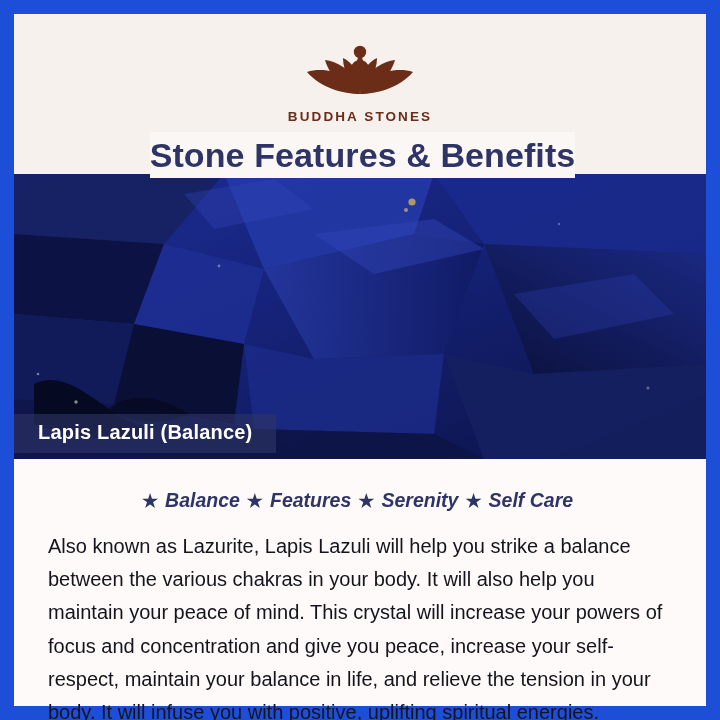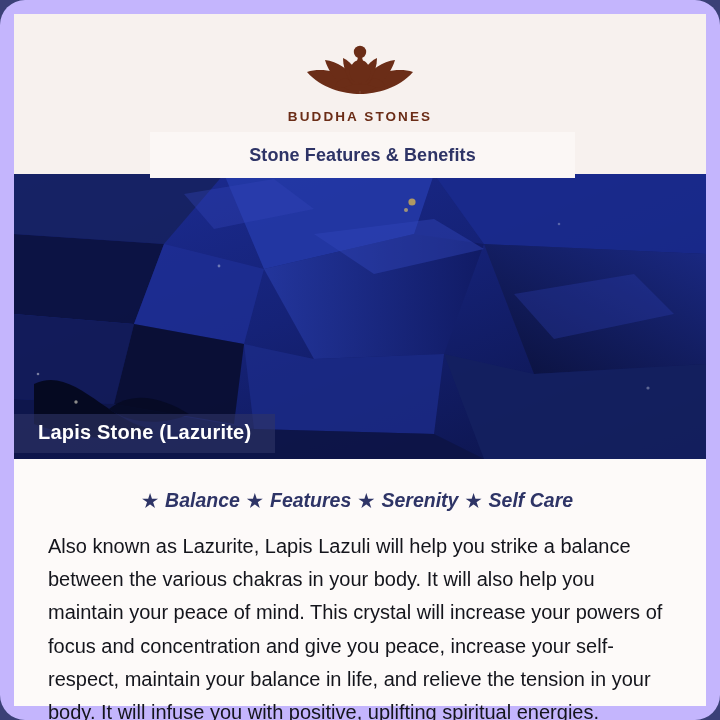--- a/index.html
+++ b/index.html
@@ -5,22 +5,21 @@
   * { box-sizing: border-box; margin: 0; padding: 0; }
   html, body {
     width: 720px; height: 720px;
     font-family: "Liberation Sans", sans-serif;
     background: #3b4077;
     overflow: hidden;
   }
   #page {
     position: relative;
     width: 720px; height: 720px;
-    background: #c4b5fd;
-    border-radius: 25px;
+    background: #1d4ed8;
   }
 
   
   .card {
     position: absolute;
     left: 14px; top: 14px;
     width: 692px; height: 692px;
     background: #f7f1ee;
   }
 
@@ -49,21 +48,21 @@
   
   .title-band {
     position: absolute;
     left: 136px; top: 118px;
     width: 425px; height: 46px;
     background: #fbf7f5;
     display: flex; align-items: center; justify-content: center;
     z-index: 4;
   }
   .title-band .title {
-    font-size: 18px;
+    font-size: 34px;
     font-weight: bold;
     color: #2e3466;
     letter-spacing: 0.1px;
     white-space: nowrap;
   }
 
   
   .hero {
     position: absolute;
     left: 0; top: 160px;
@@ -198,21 +197,21 @@
 
         <circle cx="398" cy="28" r="3.6" fill="#c9a957" opacity="0.85"></circle>
         <circle cx="392" cy="36" r="2" fill="#d6b968" opacity="0.7"></circle>
         <circle cx="62" cy="228" r="1.7" fill="#e8e4d2" opacity="0.6"></circle>
         <circle cx="24" cy="200" r="1.3" fill="#dfe0e8" opacity="0.5"></circle>
         <circle cx="205" cy="92" r="1.4" fill="#cfd4e6" opacity="0.45"></circle>
         <circle cx="634" cy="214" r="1.6" fill="#cfd4e6" opacity="0.4"></circle>
         <circle cx="545" cy="50" r="1.3" fill="#cfd4e6" opacity="0.35"></circle>
       </svg>
       <div class="caption-bar">
-        <span class="caption">Lapis Stone (Lazurite)</span>
+        <span class="caption">Lapis Lazuli (Balance)</span>
       </div>
     </div>
 
     <div class="body-area">
       <div class="keywords">
         <span class="star">★</span>
         <span class="kw">Balance</span>
         <span class="star">★</span>
         <span class="kw">Features</span>
         <span class="star">★</span>

